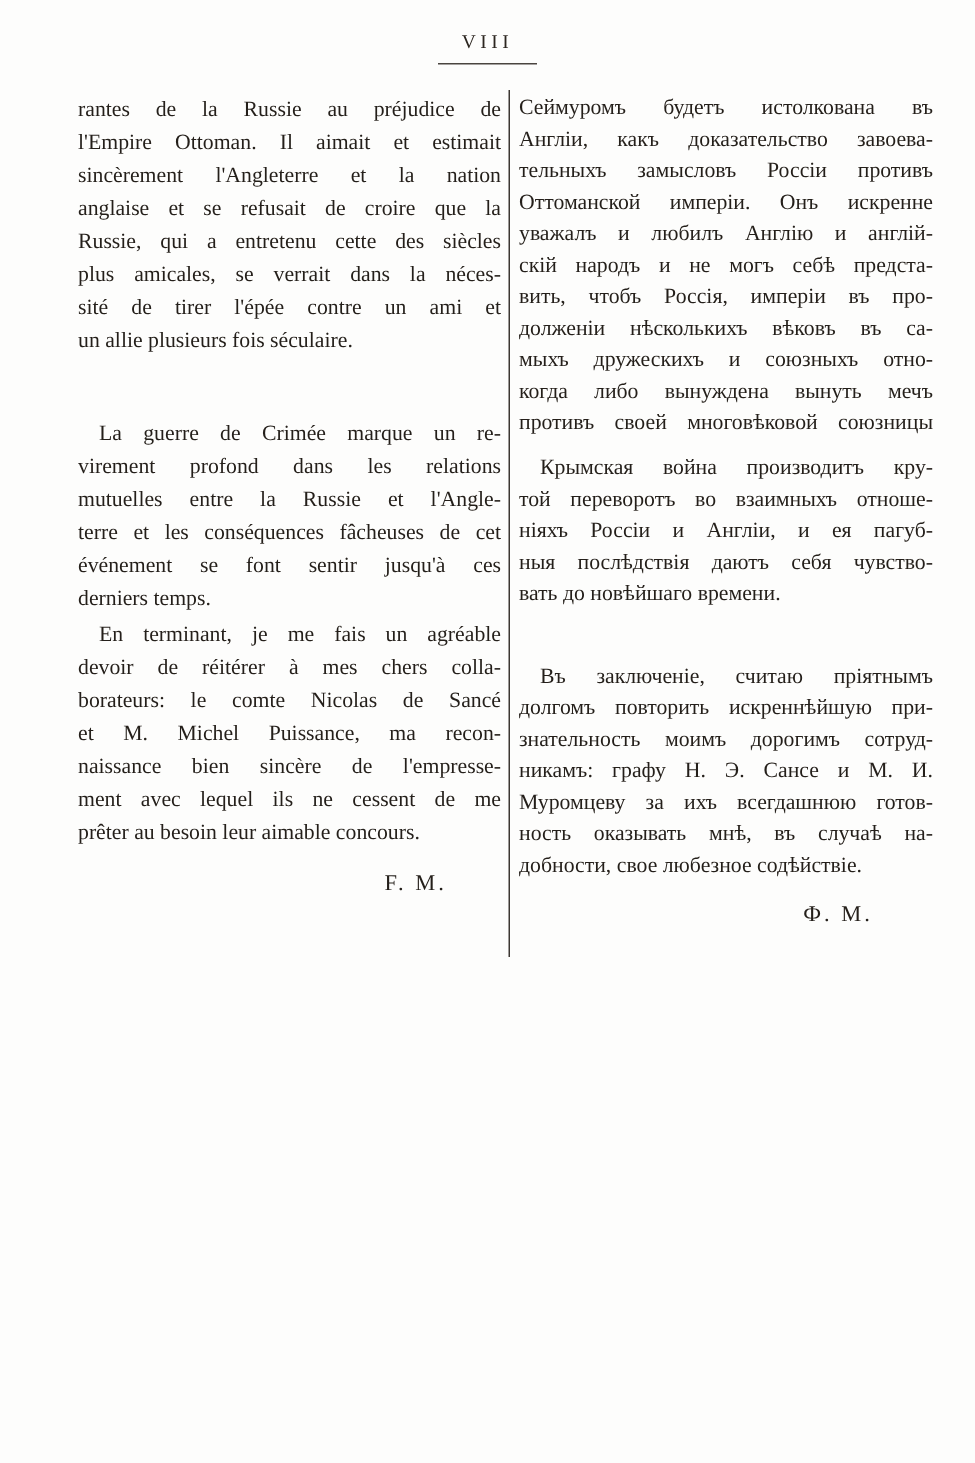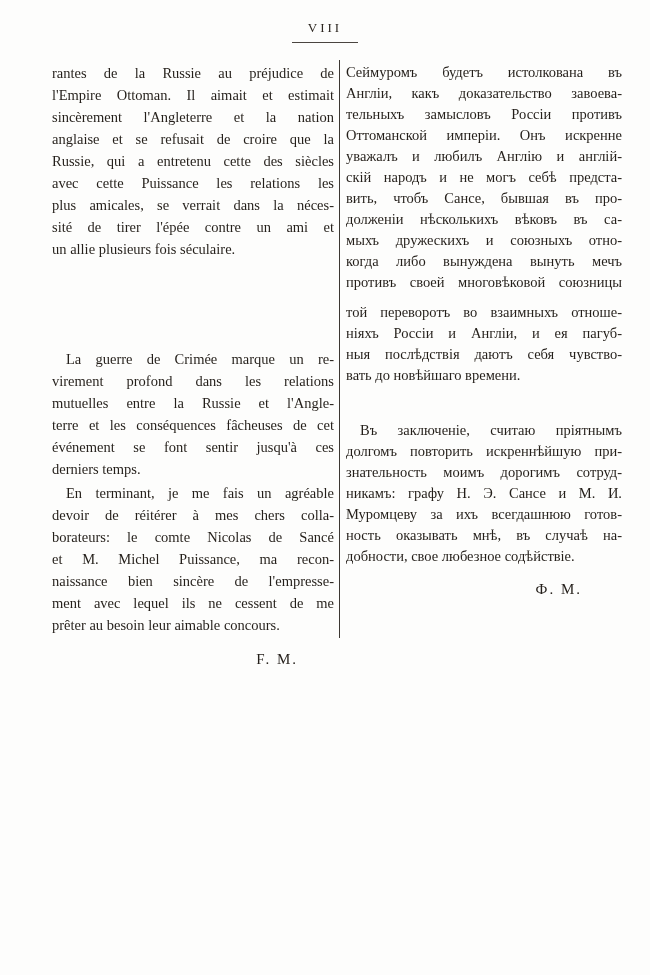--- a/index.html
+++ b/index.html
@@ -65,21 +65,21 @@
     text-align: justify;
     text-align-last: justify;
     overflow: hidden;
   }
   .line.last {
     text-align-last: left;
   }
   .line.indent {
     text-indent: 14px;
   }
-  .para.mt-lg { margin-top: 88px; }
+  .para.mt-lg { margin-top: 40px; }
   .para.mt-sm { margin-top: 2px; }
   .para.mt-md { margin-top: 9px; }
   .para.mt-xl { margin-top: 34px; }
   .signature {
     margin-top: 12px;
     text-align: right;
     font-size: 15px;
     letter-spacing: 2px;
   }
   .signature.sig-left { padding-right: 36px; }
@@ -97,21 +97,20 @@
 
   <div class="columns">
 
     <div class="column left">
       <div class="para">
           <div class="line">rantes de la Russie au préjudice de</div>
           <div class="line">l'Empire Ottoman. Il aimait et estimait</div>
           <div class="line">sincèrement l'Angleterre et la nation</div>
           <div class="line">anglaise et se refusait de croire que la</div>
           <div class="line">Russie, qui a entretenu cette des siècles</div>
-          <div class="line">avec cette Puissance les relations les</div>
           <div class="line">plus amicales, se verrait dans la néces-</div>
           <div class="line">sité de tirer l'épée contre un ami et</div>
           <div class="line last">un allie plusieurs fois séculaire.</div>
         </div>
       <div class="para mt-lg">
           <div class="line indent">La guerre de Crimée marque un re-</div>
           <div class="line">virement profond dans les relations</div>
           <div class="line">mutuelles entre la Russie et l'Angle-</div>
           <div class="line">terre et les conséquences fâcheuses de cet</div>
           <div class="line">événement se font sentir jusqu'à ces</div>
@@ -132,27 +131,28 @@
     <div class="divider"></div>
 
     <div class="column right">
       <div class="para">
           <div class="line">Сеймуромъ будетъ истолкована въ</div>
           <div class="line">Англіи, какъ доказательство завоева-</div>
           <div class="line">тельныхъ замысловъ Россіи противъ</div>
           <div class="line">Оттоманской имперіи. Онъ искренне</div>
           <div class="line">уважалъ и любилъ Англію и англій-</div>
           <div class="line">скій народъ и не могъ себѣ предста-</div>
-          <div class="line">вить, чтобъ Сансе, бывшая въ про-</div>
+          <div class="line">вить, чтобъ Россія, имперіи въ про-</div>
           <div class="line">долженіи нѣсколькихъ вѣковъ въ са-</div>
           <div class="line">мыхъ дружескихъ и союзныхъ отно-</div>
           <div class="line">когда либо вынуждена вынуть мечъ</div>
           <div class="line">противъ своей многовѣковой союзницы</div>
         </div>
       <div class="para mt-md">
+          <div class="line indent">Крымская война производитъ кру-</div>
           <div class="line">той переворотъ во взаимныхъ отноше-</div>
           <div class="line">ніяхъ Россіи и Англіи, и ея пагуб-</div>
           <div class="line">ныя послѣдствія даютъ себя чувство-</div>
           <div class="line last">вать до новѣйшаго времени.</div>
         </div>
       <div class="para mt-xl">
           <div class="line indent">Въ заключеніе, считаю пріятнымъ</div>
           <div class="line">долгомъ повторить искреннѣйшую при-</div>
           <div class="line">знательность моимъ дорогимъ сотруд-</div>
           <div class="line">никамъ: графу Н. Э. Сансе и М. И.</div>

